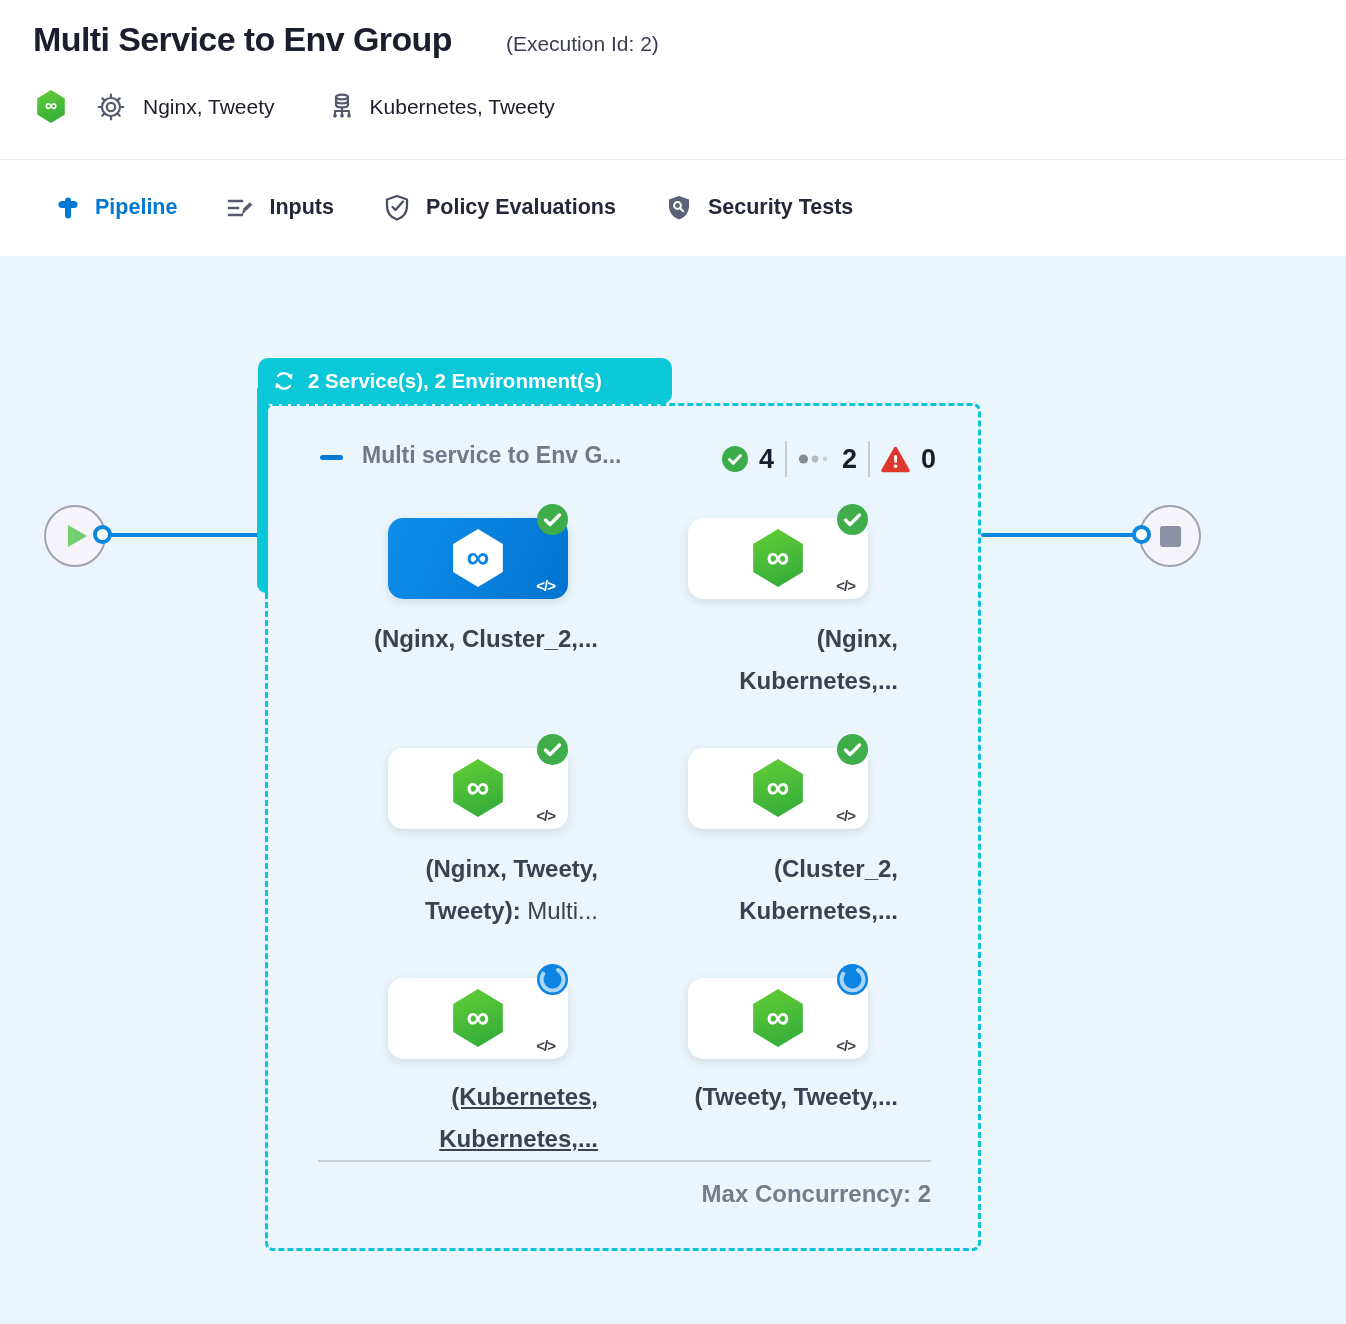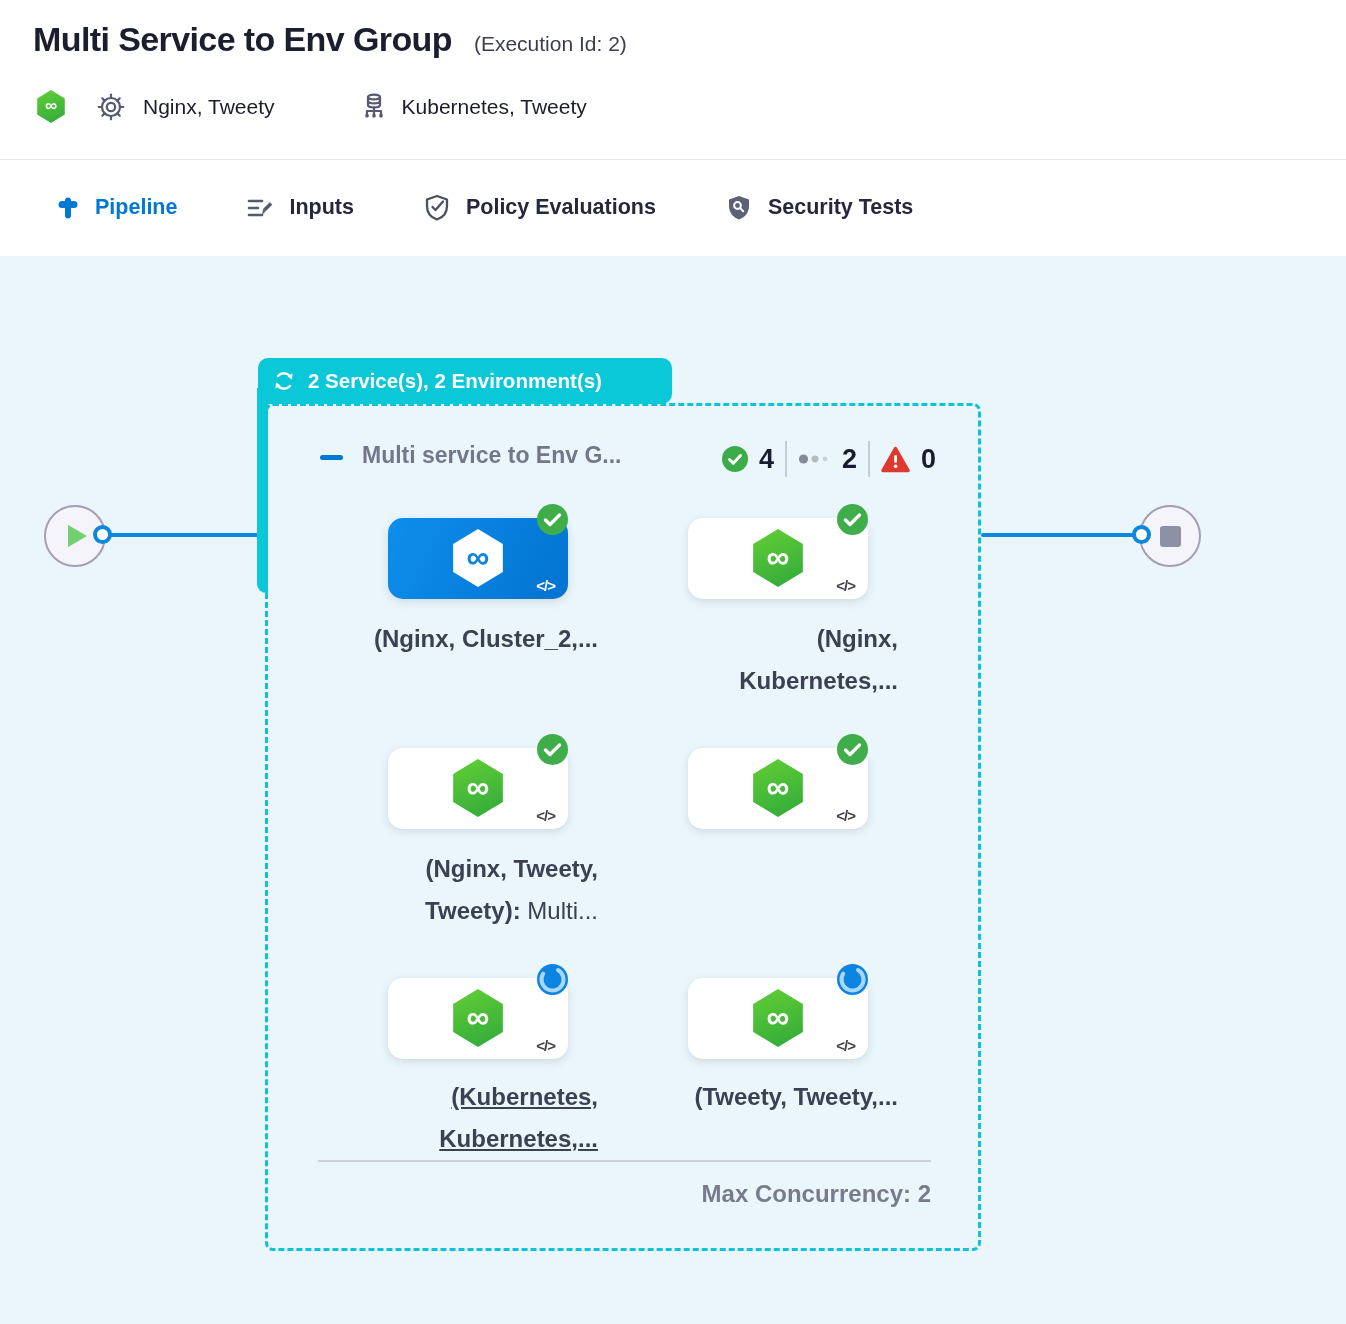--- a/index.html
+++ b/index.html
@@ -5,33 +5,33 @@
   * { margin:0; padding:0; box-sizing:border-box; }
   html,body { background:#fff; }
   .page {
     position:relative; width:1346px; height:1324px; overflow:hidden;
     font-family:"Liberation Sans","DejaVu Sans",sans-serif; background:#fff;
   }
   
   .hdr { position:absolute; left:0; top:0; width:1346px; height:160px; background:#fff; }
   .title-row { position:absolute; left:33px; top:20px; display:flex; align-items:baseline; gap:22px; }
   .page-title { font-size:34px; font-weight:700; color:#1b1e2c; letter-spacing:-0.6px; }
-  .exec-id { font-size:21px; font-weight:400; color:#3c3e50; }
+  .exec-id { font-size:21px; font-weight:400; color:#3c3e50;margin-left:32px; }
   .meta-row { position:absolute; left:36px; top:90px; display:flex; align-items:center; }
   .meta-txt { font-size:21px; color:#1b1d2a; }
   .hexagon { background:linear-gradient(160deg,#63ce35,#2fa93b);
     clip-path:polygon(50% 0,96% 26%,96% 74%,50% 100%,4% 74%,4% 26%);
     display:flex; align-items:center; justify-content:center; }
   .hex-sm { width:30px; height:33px; }
   .inf { color:#fff; font-weight:700; line-height:1; }
   .inf-sm { font-size:17px; margin-top:-2px; }
   .hdr-divider { position:absolute; left:0; top:159px; width:1346px; height:1px; background:#e7e8ec; }
   
   .tabbar { position:absolute; left:0; top:160px; width:1346px; height:95px; background:#fff;
-    display:flex; align-items:center; padding-left:55px; gap:68px; }
+    display:flex; align-items:center; padding-left:55px; gap:48px; }
   .tab { display:flex; align-items:center; gap:14px; cursor:pointer; }
   .tab-label { font-size:21.5px; font-weight:600; color:#25273a; }
   .tab.active .tab-label { color:#0278d5; font-weight:700; }
   .tab-underline { position:absolute; left:33px; top:250px; width:187px; height:5px;
     border-radius:3px; background:#0278d5; }
   .tabbar-divider { position:absolute; left:0; top:255px; width:1346px; height:1px; background:#e2e4e8; }
   
   .canvas { position:absolute; left:0; top:256px; width:1346px; height:1068px; background:#eaf6fc; }
   .edge-line { position:absolute; height:4px; background:#0b87e0; border-radius:2px; z-index:1; }
   .conn-dot { position:absolute; width:19px; height:19px; border-radius:50%; background:#fff;
@@ -100,21 +100,21 @@
           <line x1="24" y1="15" x2="27.3" y2="15"></line>
             <line x1="21.36" y1="21.36" x2="23.7" y2="23.7"></line>
           <line x1="15" y1="24" x2="15" y2="27.3"></line>
             <line x1="8.64" y1="21.36" x2="6.3" y2="23.7"></line>
           <line x1="6" y1="15" x2="2.7" y2="15"></line>
             <line x1="8.64" y1="8.64" x2="6.3" y2="6.3"></line>
           <line x1="15" y1="6" x2="15" y2="2.7"></line>
             <line x1="21.36" y1="8.64" x2="23.7" y2="6.3"></line>
         </g>
       </svg>
-      <span class="meta-txt" style="margin-right:84px;">Nginx, Tweety</span>
+      <span class="meta-txt" style="margin-right:52px;">Nginx, Tweety</span>
       <svg width="30" height="30" viewBox="0 0 30 30" style="margin-right:13px;">
         <g stroke="#565a6e" stroke-width="2.2" fill="none" stroke-linecap="round" stroke-linejoin="round">
           <ellipse cx="15" cy="5" rx="6" ry="2.4"></ellipse>
           <path d="M9 5v8a6 2.4 0 0 0 12 0V5"></path>
           <path d="M9 9a6 2.4 0 0 0 12 0"></path>
           <path d="M15 15.5V19 M15 19H8v2.5 M15 19h7v2.5 M15 19v2.5"></path>
         </g>
         <g fill="#565a6e">
           <rect x="6.3" y="22" width="3.4" height="3.4" rx="0.8"></rect>
           <rect x="13.3" y="22" width="3.4" height="3.4" rx="0.8"></rect>
@@ -258,20 +258,23 @@
       </div>
       <span class="code-glyph">&lt;/&gt;</span>
       <svg class="badge" viewBox="0 0 31 31">
         <circle cx="15.5" cy="15.5" r="15.5" fill="#3fae4a"></circle>
         <polyline points="8.5,16 13,20.5 22.5,11" stroke="#fff" stroke-width="3.4" fill="none" stroke-linecap="round" stroke-linejoin="round"></polyline>
       </svg>
     </div>
     <div class="node-label" style="left:358px; top:592px;">
       <span class="lbl-main">(Nginx, Tweety, Tweety):</span><span class="lbl-suffix"> Multi...</span>
     </div>
+    <div class="node-label" style="left:658px; top:592px;">
+      <span class="lbl-main">(Cluster_2, Kubernetes,...</span><span class="lbl-suffix"></span>
+    </div>
 
     <div class="node" style="left:388px; top:722px;">
       <div class="hexagon hex-node">
         <span class="inf inf-lg">∞</span>
       </div>
       <span class="code-glyph">&lt;/&gt;</span>
       <svg class="badge" viewBox="0 0 31 31">
         <circle cx="15.5" cy="15.5" r="15.5" fill="#0d83e2"></circle>
         <circle cx="15.5" cy="15.5" r="11" fill="none" stroke="#a8d7f8" stroke-width="4" stroke-dasharray="52 70" stroke-linecap="round" transform="rotate(-60 15.5 15.5)"></circle>
       </svg>

